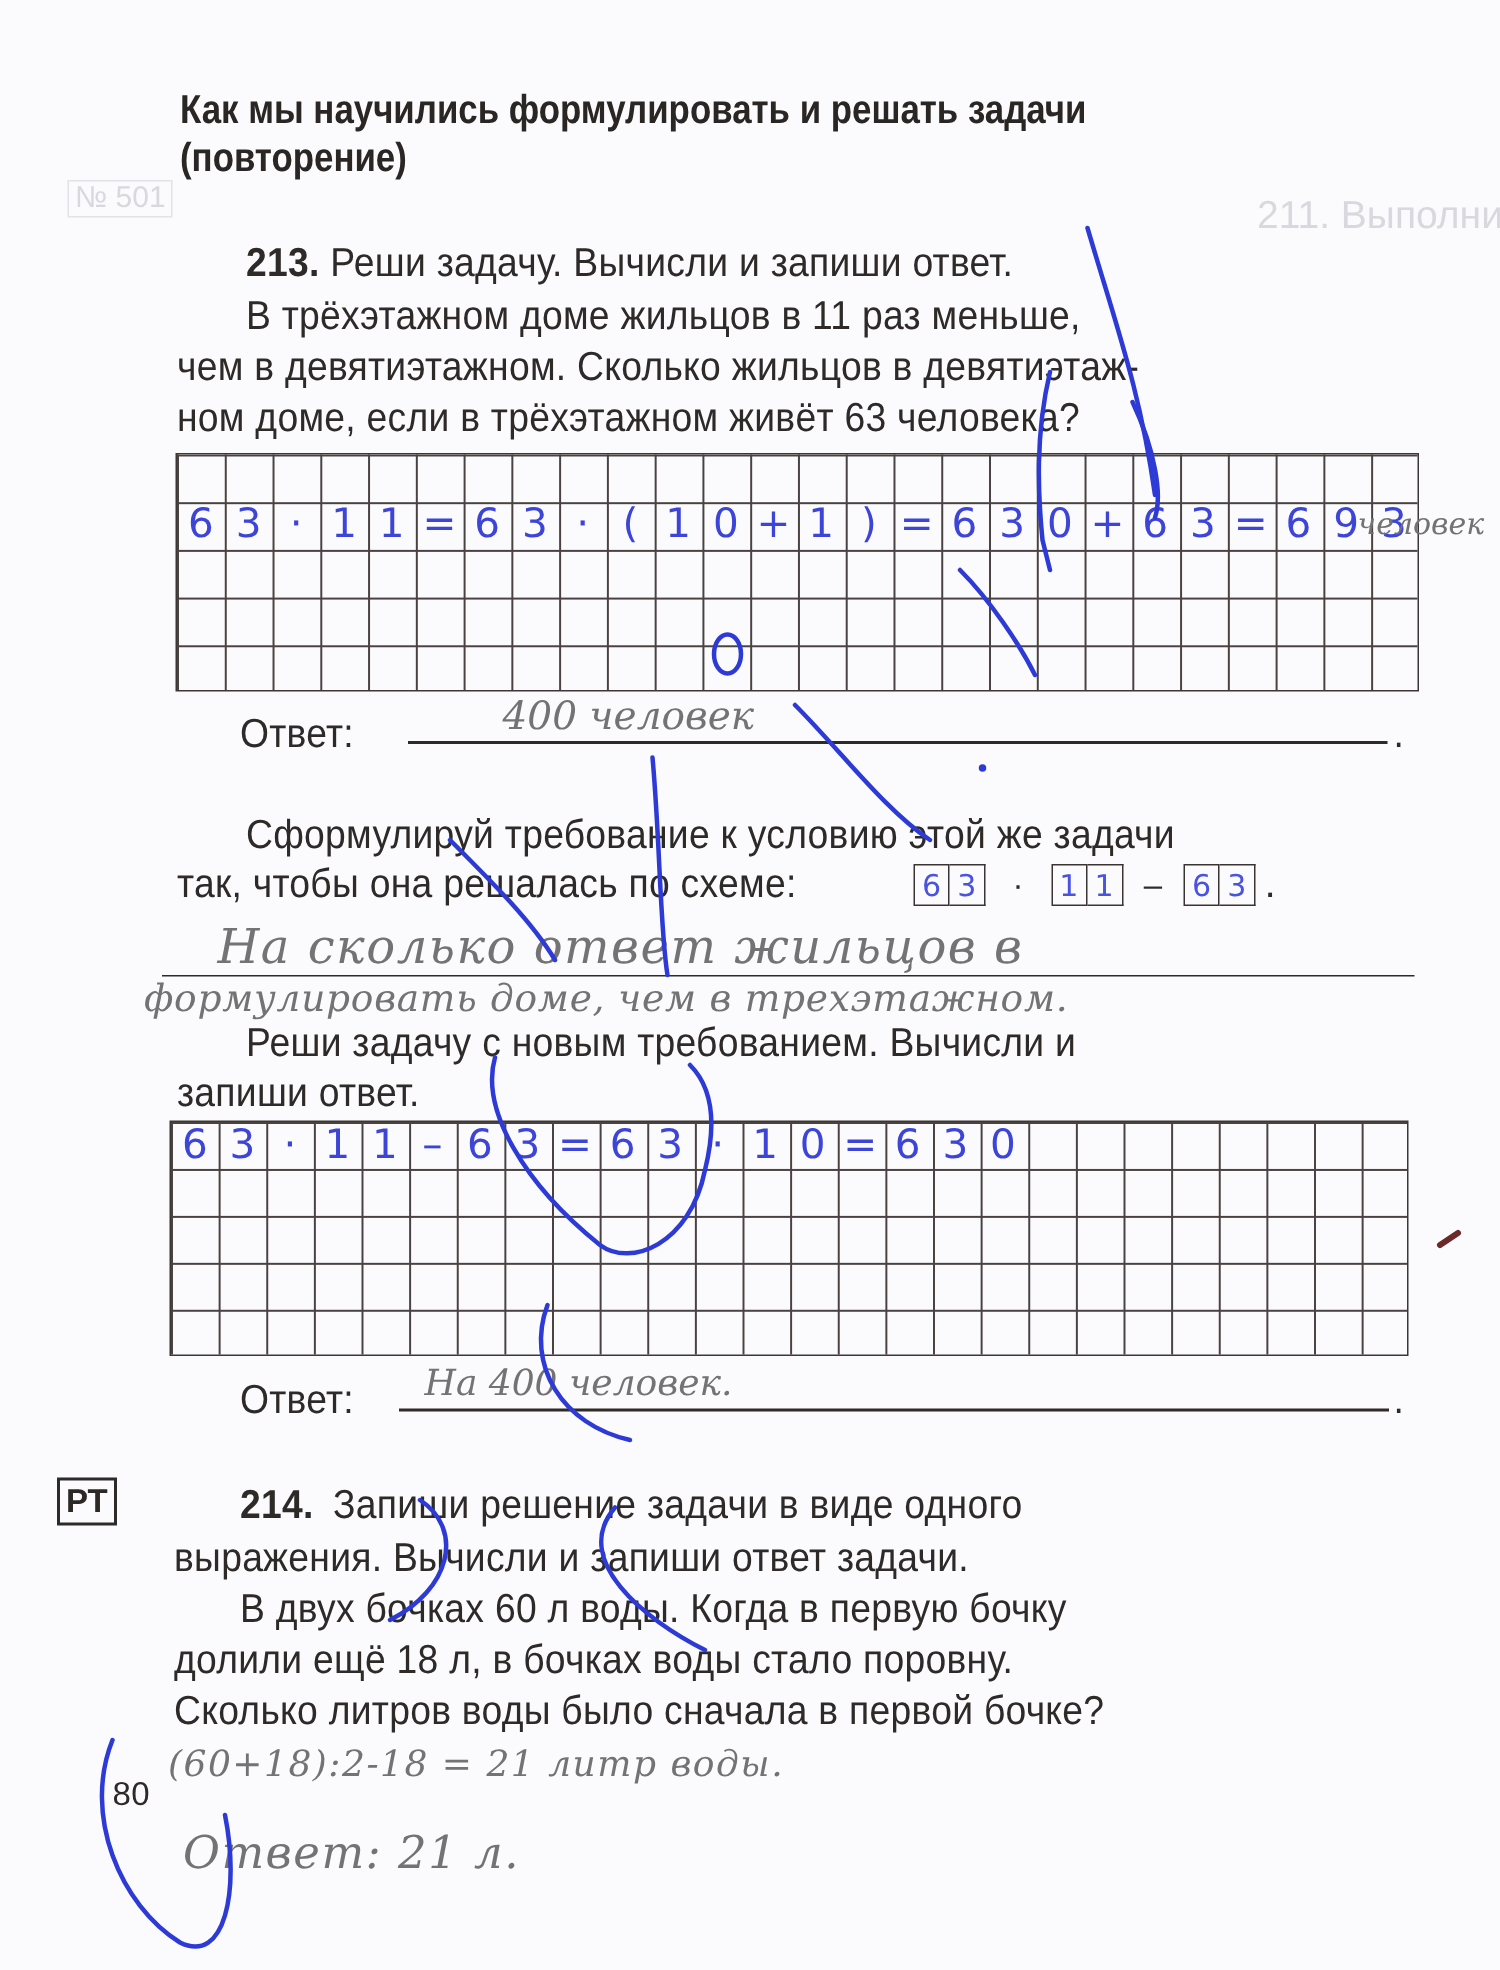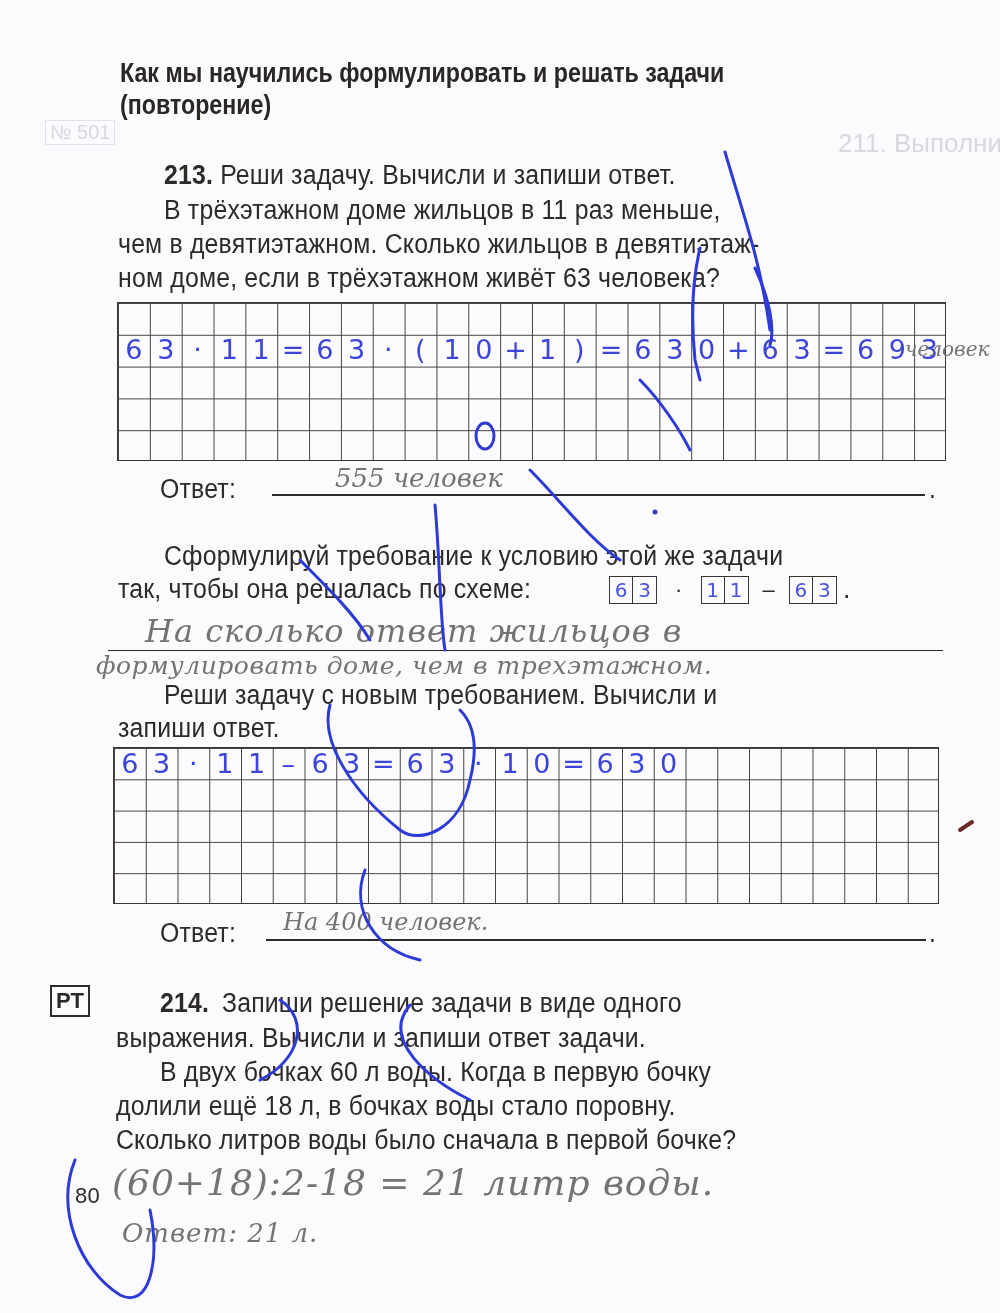--- a/index.html
+++ b/index.html
@@ -73,21 +73,20 @@
     vertical-align: middle;
   }
   .box-group { display: inline-flex; }
   .box-group .box-cell + .box-cell { border-left: none; }
   .rt-badge {
     border: 2.2px solid #2d2a28;
     font-weight: bold;
     font-size: 22px;
     padding: 2px 4px;
     line-height: 24px;
-    margin-left: 12px;
   }
   .bleed {
     color: #d8d8de;
     font-size: 26px;
     white-space: nowrap;
   }
   svg.ink { position: absolute; left: 0; top: 0; pointer-events: none; }
 </style>
 </head>
 <body>
@@ -134,21 +133,21 @@
       <span class="cell-char" style="width: 31.85px;">6</span>
       <span class="cell-char" style="width: 31.85px;">9</span>
       <span class="cell-char" style="width: 31.85px;">3</span>
     </div>
 </div>
 <div class="abs hand" style="left:905px; top:337px; font-size:20px;">человек</div>
 
 <div class="abs print" style="left:160px; top:474px;">Ответ:</div>
 <div class="answer-line" style="left:272px; top:494px; width:653px;"></div>
 <div class="abs print" style="left:929px; top:474px;">.</div>
-<div class="abs hand" style="left:335px; top:463px; font-size:26px;">555 человек</div>
+<div class="abs hand" style="left:335px; top:463px; font-size:26px;">400 человек</div>
 
 <div class="abs print" style="left:164px; top:541px; width:845px;">Сформулируй требование к условию этой же задачи</div>
 <div class="abs" style="left:118px; top:574px; display:flex; align-items:center; gap:6px;">
   <span class="print" style="transform:scaleX(0.92); width:485px; display:inline-block;">так, чтобы она решалась по схеме:</span>
   <span class="box-group">
     <span class="box-cell">6</span>
     <span class="box-cell">3</span>
   </span>
   <span class="print" style="transform:none; font-size:22px; padding:0 12px;">·</span>
   <span class="box-group">
@@ -212,22 +211,22 @@
     <span class="num">214.</span>
     <span style="flex:1; display:flex; justify-content:space-between; padding-left:14px;">Запиши решение задачи в виде одного</span>
   </div>
 </div>
 <div class="abs print" style="left:116px; top:1023px;">выражения. Вычисли и запиши ответ задачи.</div>
 <div class="abs print" style="left:160px; top:1057px; width:850px;">В двух бочках 60 л воды. Когда в первую бочку</div>
 <div class="abs print" style="left:116px; top:1091px; width:898px;">долили ещё 18 л, в бочках воды стало поровну.</div>
 <div class="abs print" style="left:116px; top:1125px;">Сколько литров воды было сначала в первой бочке?</div>
 
 <div class="abs print" style="left:75px; top:1183px; font-size:22px; transform:none;">80</div>
-<div class="abs hand" style="left:112px; top:1162px; font-size:36px; letter-spacing:1px;">(60+18):2-18 = 21 литр воды.</div>
-<div class="abs hand" style="left:122px; top:1218px; font-size:26px; letter-spacing:1px;">Ответ: 21 л.</div>
+<div class="abs hand" style="left:112px; top:1162px; font-size:24px; letter-spacing:1px;">(60+18):2-18 = 21 литр воды.</div>
+<div class="abs hand" style="left:122px; top:1218px; font-size:30px; letter-spacing:1px;">Ответ: 21 л.</div>
 
 <svg class="ink" width="1000" height="1313">
   <g fill="none" stroke="#2d3ad6" stroke-width="3" stroke-linecap="round">
     <path d="M725 152 C 745 220, 760 260, 770 330"></path>
     <path d="M755 268 C 770 300, 775 330, 770 345"></path>
     <path d="M700 248 C 690 290, 692 330, 695 360 L 700 380"></path>
     <path d="M640 380 C 660 400, 680 430, 690 450"></path>
     <ellipse cx="485" cy="436" rx="9" ry="13"></ellipse>
     <path d="M530 470 C 560 500, 590 540, 620 560"></path>
     <path d="M300 560 C 330 590, 355 615, 370 640"></path>

